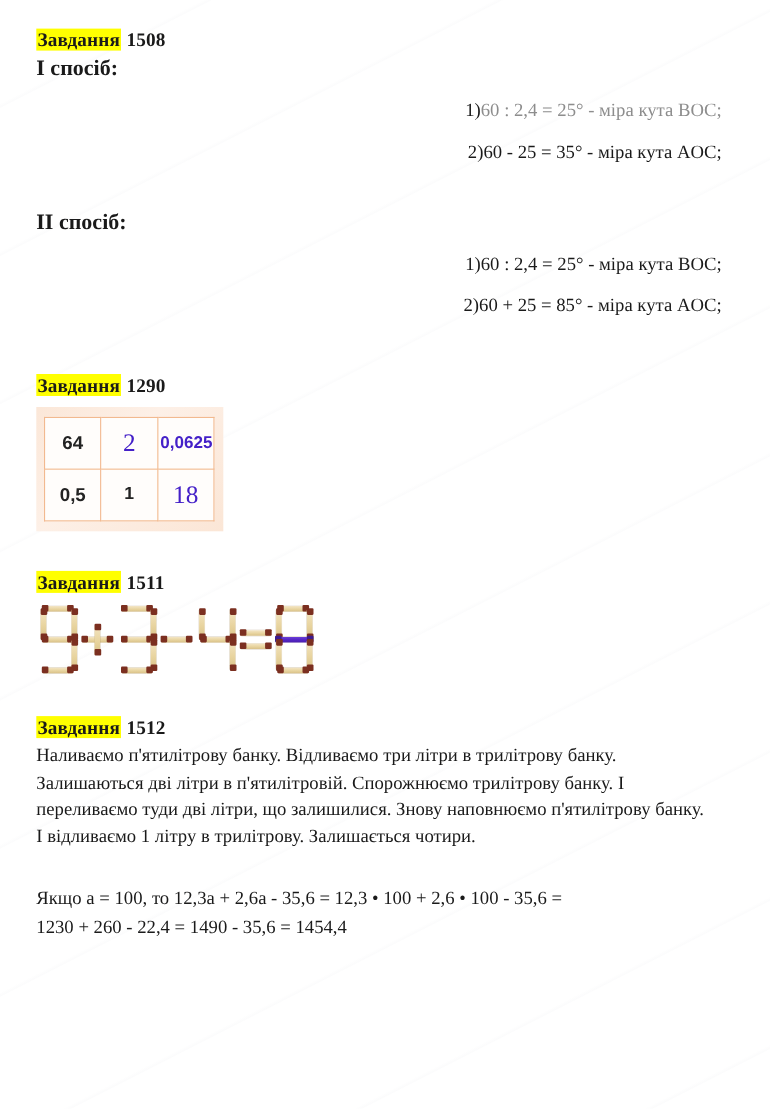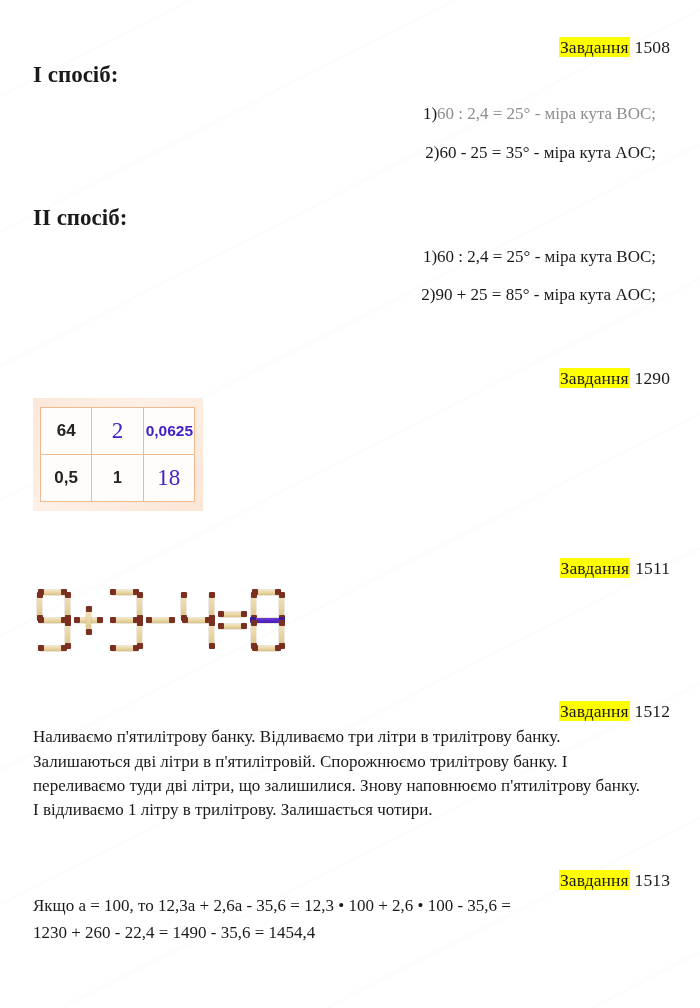--- a/index.html
+++ b/index.html
@@ -32,36 +32,35 @@
         rgba(90,100,120,0) 0px,
         rgba(90,100,120,0) 48px,
         rgba(70,80,110,0.55) 49px,
         rgba(90,100,120,0) 52px,
         rgba(90,100,120,0) 120px);
     z-index: 0;
   }
   .content { position: relative; z-index: 2; }
 
   .task-head {
-    font-weight: normal;
+    font-weight: bold;
     font-size: 17.5px;
-    margin: 16px 0 3px 0;
+    margin: 5px 0 3px 0;
     line-height: 1.28;
     letter-spacing: 0.1px;
-    text-align: right;
   }
   .hl {
     background: #ffff00;
     padding: 0 1px;
   }
   .num { padding-left: 5px; }
 
   .subhead {
     font-weight: bold;
-    font-size: 23px;
+    font-size: 20px;
     margin: 4px 0 1px 0;
   }
 
   .line {
     font-size: 17px;
     line-height: 1.42;
     margin: 14px;
     white-space: nowrap;
     text-align: right;
   }
@@ -175,21 +174,21 @@
     </div>
 
     <div class="gap-md"></div>
 
     <div class="subhead">II спосіб:</div>
 
     <div class="line">
       <span class="idx">1)</span><span>60 : 2,4 = 25° - міра кута BOC;</span>
     </div>
     <div class="line">
-      <span class="idx">2)</span><span>90 + 25 = 85° - міра кута AOC;</span>
+      <span class="idx">2)</span><span>60 + 25 = 85° - міра кута AOC;</span>
     </div>
 
     <div class="gap-lg"></div>
 
     <div class="task-head">
       <span class="hl">Завдання</span><span class="num">1290</span>
     </div>
 
     <div class="table-wrap">
       <table class="magic">
@@ -334,20 +333,17 @@
 
     <div class="gap-lg"></div>
 
     <div class="task-head">
       <span class="hl">Завдання</span><span class="num">1512</span>
     </div>
     <p class="para">Наливаємо п'ятилітрову банку. Відливаємо три літри в трилітрову банку. Залишаються дві літри в п'ятилітровій. Спорожнюємо трилітрову банку. І переливаємо туди дві літри, що залишилися. Знову наповнюємо п'ятилітрову банку. І відливаємо 1 літру в трилітрову. Залишається чотири.</p>
 
     <div class="gap-lg"></div>
 
-    <div class="task-head">
-      <span class="hl">Завдання</span><span class="num">1513</span>
-    </div>
     <p class="para">Якщо a = 100, то 12,3a + 2,6a - 35,6 = 12,3 • 100 + 2,6 • 100 - 35,6 =</p>
     <p class="para">1230 + 260 - 22,4 = 1490 - 35,6 = 1454,4</p>
 
   </div>
 </div>
 
 </body></html>

